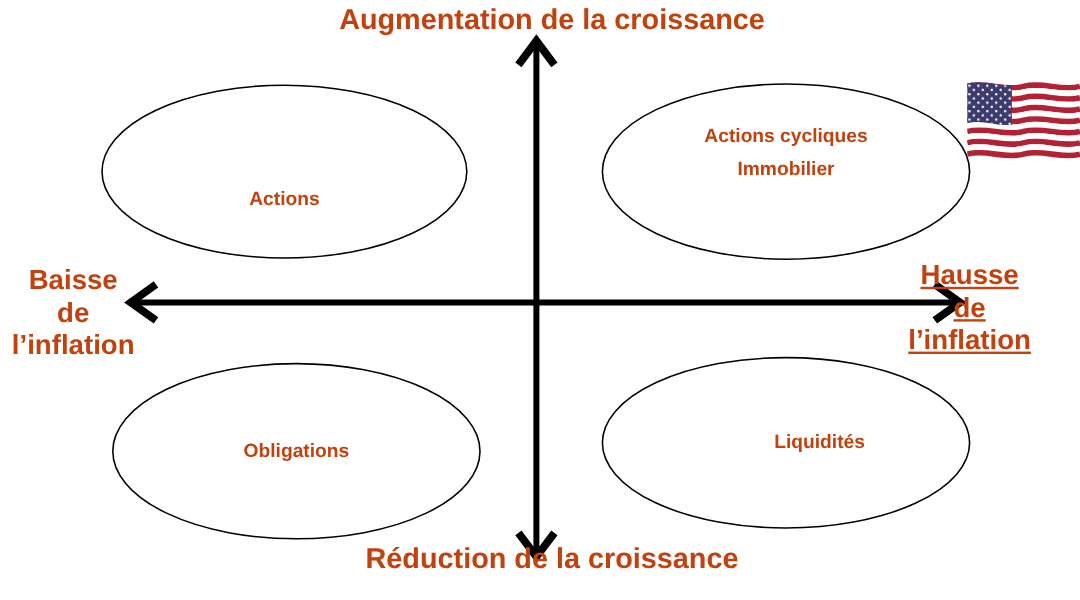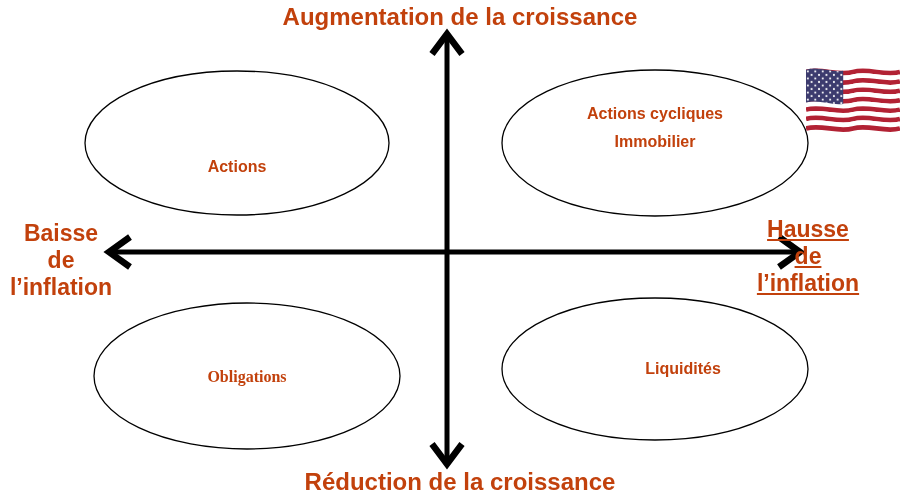--- a/index.html
+++ b/index.html
@@ -33,26 +33,26 @@
   }
   .side {
     font-size: 23px;
     line-height: 27px;
   }
   .q {
     font-size: 16px;
     line-height: 28px;
   }
   .title-top    { left: 205px; top: 4px;   width: 510px; }
-  .title-bottom { left: 205px; top: 469px; width: 510px; }
+  .title-bottom { left: 205px; top: 453px; width: 510px; }
   .side-left    { left: 0px;   top: 220px; width: 122px; }
   .side-right   { left: 744px; top: 216px; width: 128px; text-decoration: underline; }
   .q-tl { left: 86px;  top: 130px; width: 302px; margin-top: 23px; }
   .q-tr { left: 504px; top: 100px; width: 302px; }
-  .q-bl { left: 96px;  top: 363px; width: 302px; font-family: Liberation Serif, serif; }
+  .q-bl { left: 96px;  top: 363px; width: 302px; }
   .q-br { left: 504px; top: 355px; width: 302px; margin-left: 28px; }
   .flag {
     position: absolute;
     left: 806px;
     top: 68px;
     width: 94px;
     height: 68px;
   }
 </style>
 </head>

